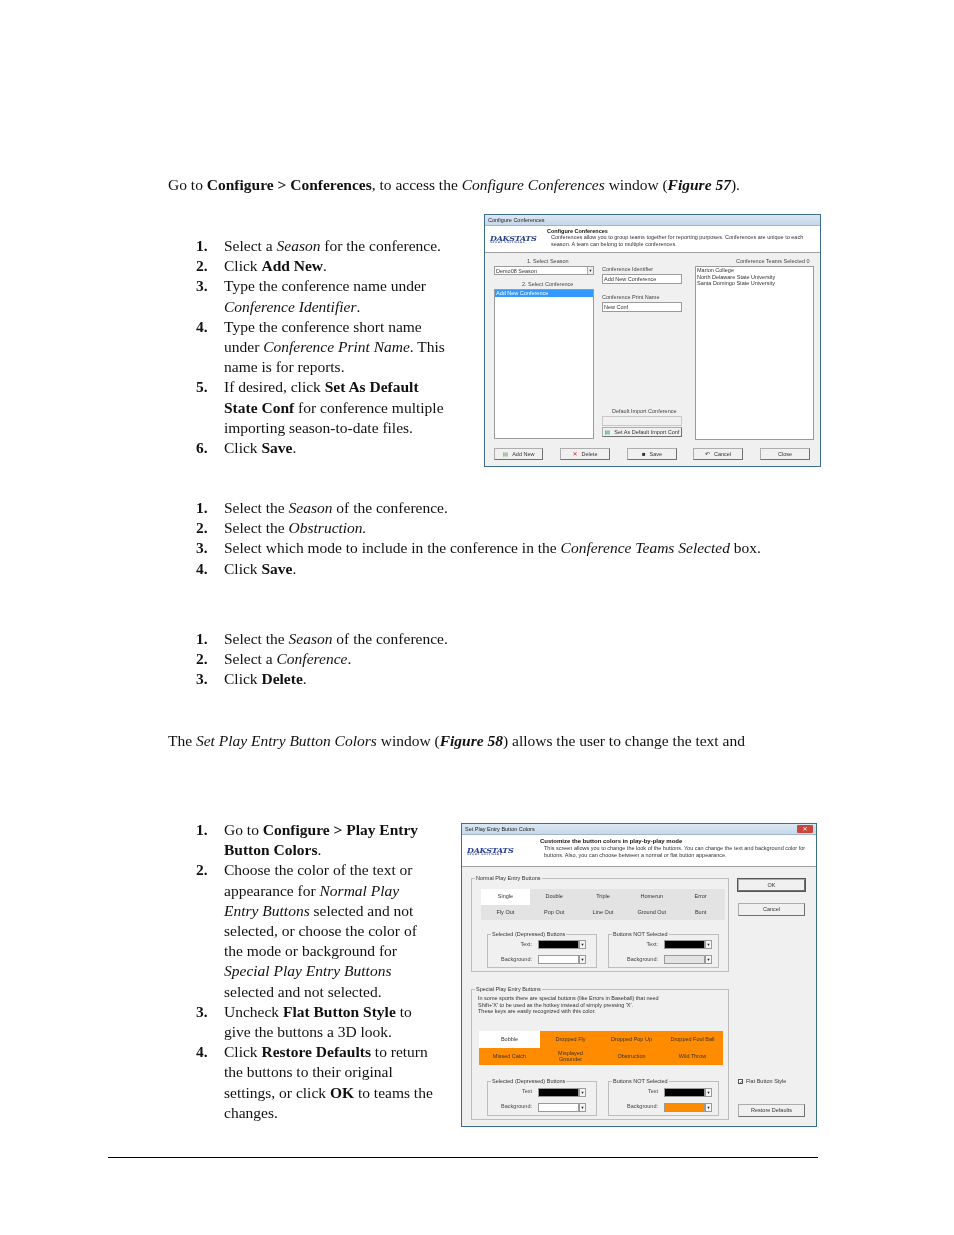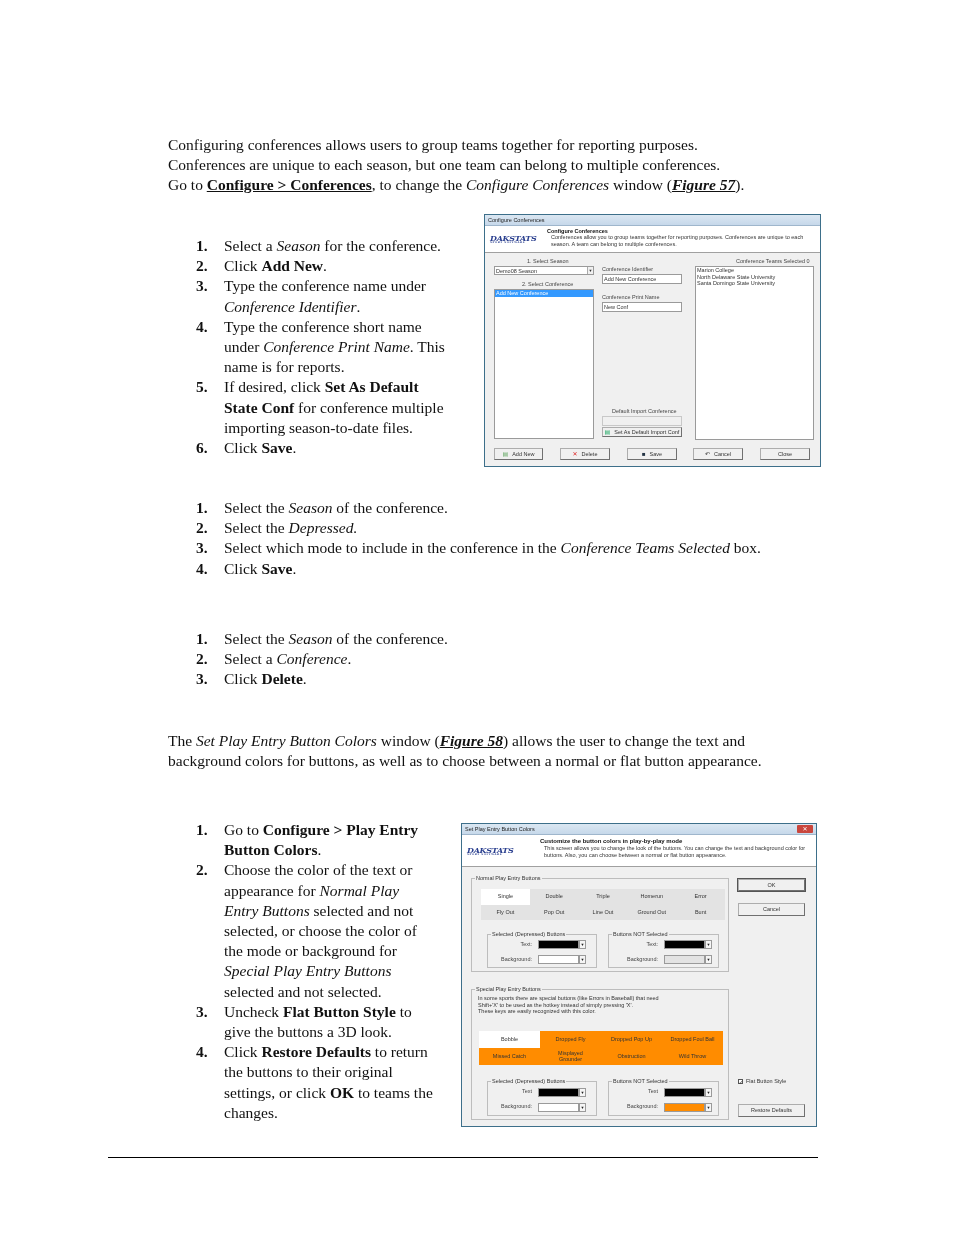--- a/index.html
+++ b/index.html
@@ -1,20 +1,20 @@
 <!DOCTYPE html>
 <html><head>
 <meta charset="utf-8">
 <style>
   * { box-sizing: border-box; }
   body { margin: 0; background: #ffffff; }
   .page { position: relative; width: 954px; height: 1235px; background: #fff; overflow: hidden;
           font-family: "Liberation Serif", "DejaVu Serif", serif; color: #111; }
   .para { position: absolute; left: 168px; font-size: 15.5px; line-height: 20px; margin: 0; }
-  .para b { font-weight: bold; text-decoration: underline; }
+  .para b { font-weight: bold; }
   .steps { position: absolute; list-style: none; margin: 0; padding: 0; font-size: 15.5px; line-height: 20.2px; }
   .steps li { position: relative; padding-left: 56px; }
   .steps li .num { position: absolute; left: 28px; top: 0; font-weight: bold; }
   .rule { position: absolute; left: 108px; top: 1157px; width: 710px; height: 1px; background: #000; }
 
   
   .win { position: absolute; background: #f0f0f0; border: 1px solid #3d6f8a;
          font-family: "Liberation Sans", "DejaVu Sans", sans-serif; font-size: 5.5px; color: #222; }
   .win .titlebar { height: 11px; background: linear-gradient(#dbe7f2, #c6d8ea); border-bottom: 1px solid #9fb6cc;
          padding-left: 3px; line-height: 11px; font-size: 5.5px; color: #222; position: relative; }
@@ -45,23 +45,23 @@
           border-radius: 1px; color: #fff; font-size: 6px; text-align: center; line-height: 8px; }
   .chk { display: inline-block; width: 5px; height: 5px; border: 1px solid #555; background: #fff;
          font-size: 5px; line-height: 4px; text-align: center; margin-right: 3px; vertical-align: middle; }
 </style>
 </head>
 <body>
 
 <div class="page">
 
   <p class="para" style="top:135px;">
-    <span>Configuring conferences allows users to group teams together for reporting purposes.</span><br>
-    <span>Conferences are unique to each season, but one team can belong to multiple conferences.</span><br>
-    <span>Go to </span><b>Configure &gt; Conferences</b><span>, to change the </span><i>Configure Conferences</i><span> window (</span><b><i>Figure 57</i></b><span>).</span>
+    <br>
+    <br>
+    <span>Go to </span><b>Configure &gt; Conferences</b><span>, to access the </span><i>Configure Conferences</i><span> window (</span><b><i>Figure 57</i></b><span>).</span>
   </p>
 
   <ol class="steps" style="left:168px; top:236px; width:320px;">
     <li><span class="num">1.</span><span>Select a </span><i>Season</i><span> for the conference.</span></li>
     <li><span class="num">2.</span><span>Click </span><b>Add New</b><span>.</span></li>
     <li><span class="num">3.</span><span>Type the conference name under</span><br><i>Conference Identifier</i><span>.</span></li>
     <li><span class="num">4.</span><span>Type the conference short name</span><br><span>under </span><i>Conference Print Name</i><span>. This</span><br><span>name is for reports.</span></li>
     <li><span class="num">5.</span><span>If desired, click </span><b>Set As Default</b><br><b>State Conf</b><span> for conference multiple</span><br><span>importing season-to-date files.</span></li>
     <li><span class="num">6.</span><span>Click </span><b>Save</b><span>.</span></li>
   </ol>
@@ -103,34 +103,33 @@
     </div>
     <div class="wbtn" style="left:9px; top:233px; width:49px; height:12px; line-height:10px;"><span class="ico" style="color:#6a6;">▤</span><span>Add New</span></div>
     <div class="wbtn" style="left:75px; top:233px; width:50px; height:12px; line-height:10px;"><span class="ico" style="color:#d22;">✕</span><span>Delete</span></div>
     <div class="wbtn" style="left:142px; top:233px; width:50px; height:12px; line-height:10px;"><span class="ico" style="color:#234;">■</span><span>Save</span></div>
     <div class="wbtn" style="left:208px; top:233px; width:50px; height:12px; line-height:10px;"><span class="ico">↶</span><span>Cancel</span></div>
     <div class="wbtn" style="left:275px; top:233px; width:50px; height:12px; line-height:10px;"><span>Close</span></div>
   </div>
 
   <ol class="steps" style="left:168px; top:498px; width:660px;">
     <li><span class="num">1.</span><span>Select the </span><i>Season</i><span> of the conference.</span></li>
-    <li><span class="num">2.</span><span>Select the </span><i>Depressed.</i></li>
+    <li><span class="num">2.</span><span>Select the </span><i>Obstruction.</i></li>
     <li><span class="num">3.</span><span>Select which mode to include in the conference in the </span><i>Conference Teams Selected</i><span> box.</span></li>
     <li><span class="num">4.</span><span>Click </span><b>Save</b><span>.</span></li>
   </ol>
 
   <ol class="steps" style="left:168px; top:629px; width:660px;">
     <li><span class="num">1.</span><span>Select the </span><i>Season</i><span> of the conference.</span></li>
     <li><span class="num">2.</span><span>Select a </span><i>Conference</i><span>.</span></li>
     <li><span class="num">3.</span><span>Click </span><b>Delete</b><span>.</span></li>
   </ol>
 
   <p class="para" style="top:731px;">
     <span>The </span><i>Set Play Entry Button Colors</i><span> window (</span><b><i>Figure 58</i></b><span>) allows the user to change the text and</span><br>
-    <span>background colors for buttons, as well as to choose between a normal or flat button appearance.</span>
   </p>
 
   <ol class="steps" style="left:168px; top:820px; width:300px;">
     <li><span class="num">1.</span><span>Go to </span><b>Configure &gt; Play Entry</b><br><b>Button Colors</b><span>.</span></li>
     <li><span class="num">2.</span><span>Choose the color of the text or</span><br><span>appearance for </span><i>Normal Play</i><br><i>Entry Buttons</i><span> selected and not</span><br><span>selected, or choose the color of</span><br><span>the mode or background for</span><br><i>Special Play Entry Buttons</i><br><span>selected and not selected.</span></li>
     <li><span class="num">3.</span><span>Uncheck </span><b>Flat Button Style</b><span> to</span><br><span>give the buttons a 3D look.</span></li>
     <li><span class="num">4.</span><span>Click </span><b>Restore Defaults</b><span> to return</span><br><span>the buttons to their original</span><br><span>settings, or click </span><b>OK</b><span> to teams the</span><br><span>changes.</span></li>
   </ol>
 
   <div class="win" style="left:461px; top:823px; width:356px; height:304px;">

